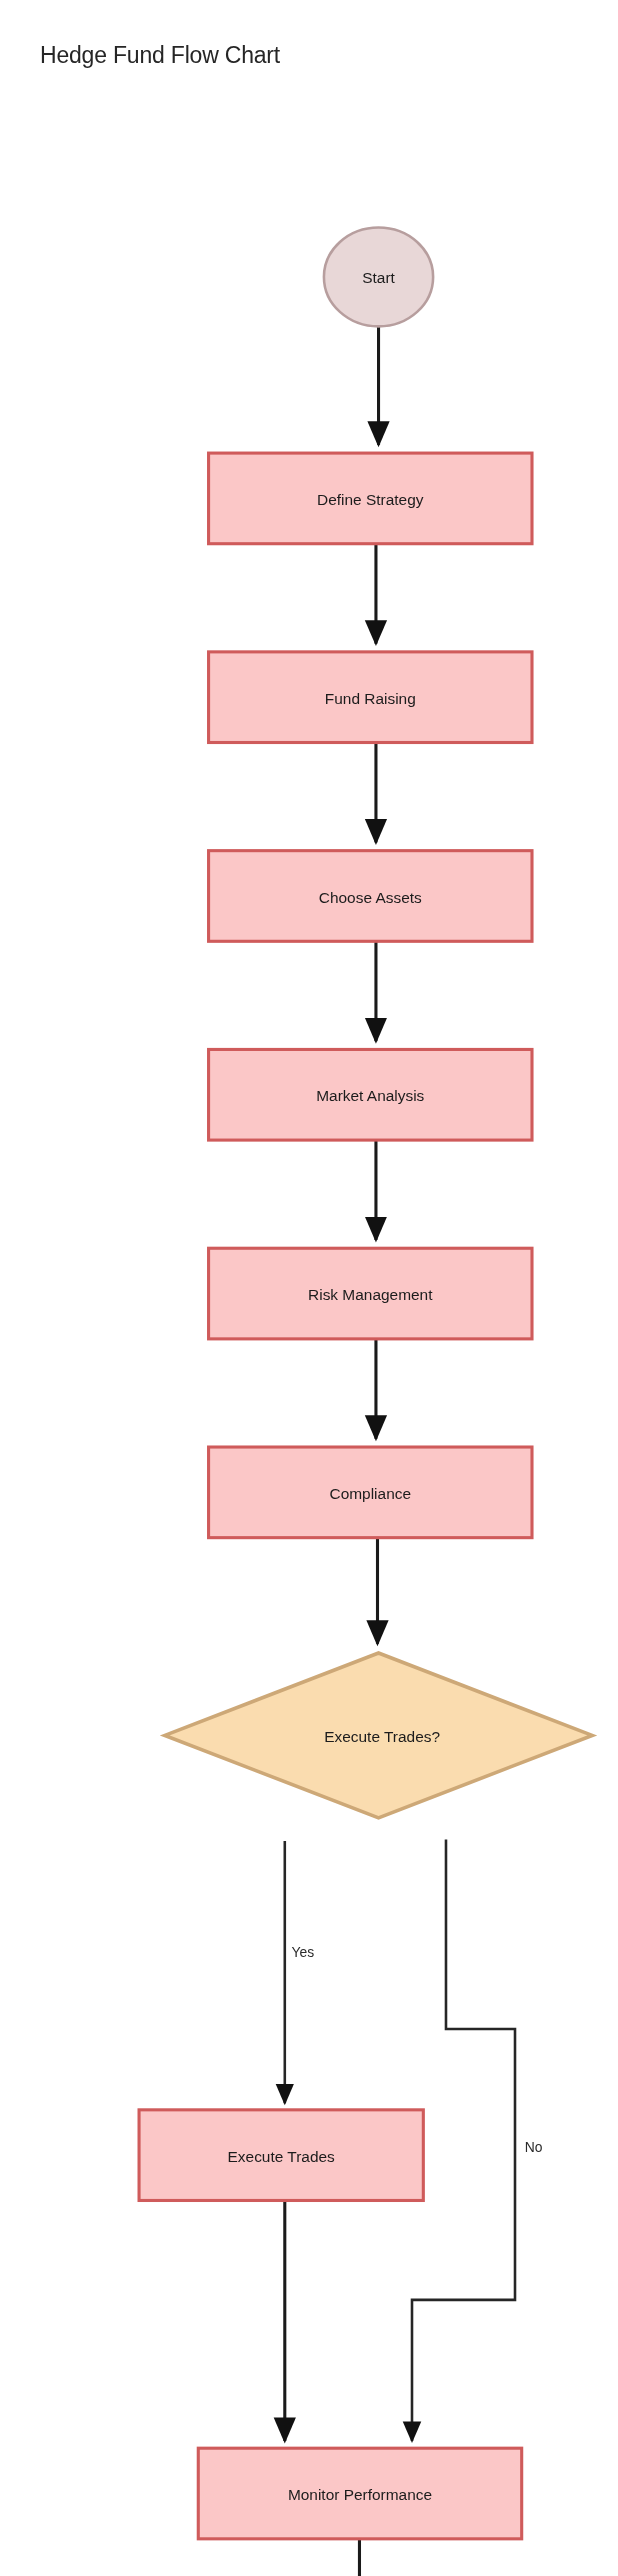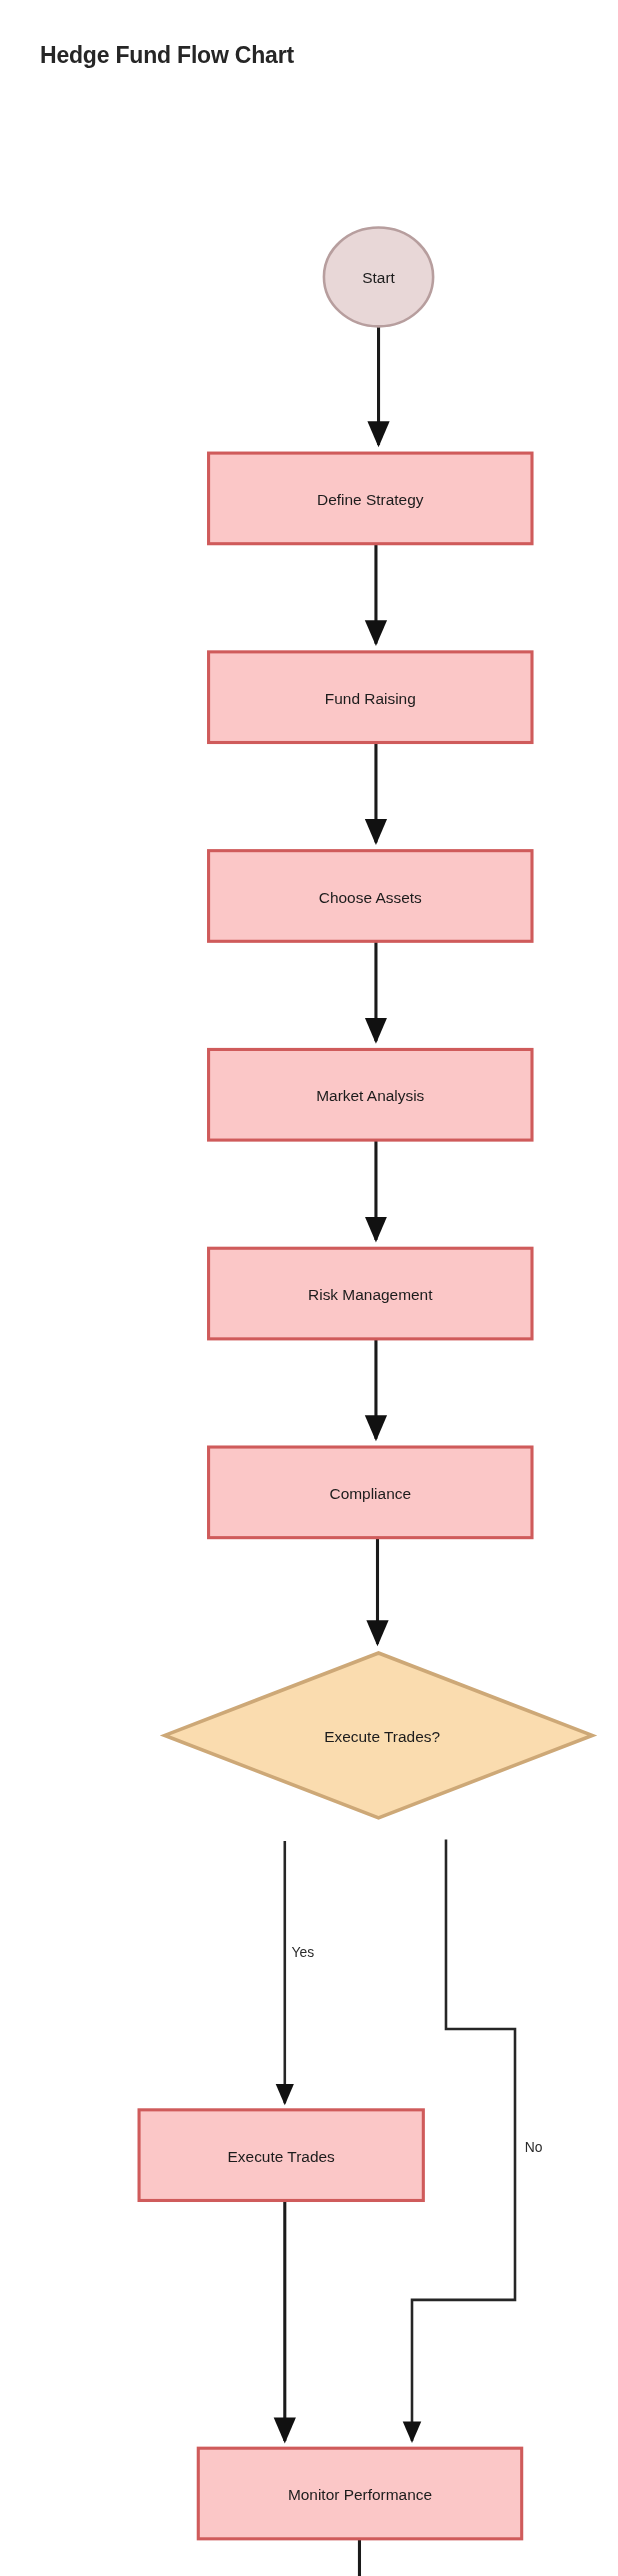--- a/index.html
+++ b/index.html
@@ -16,21 +16,21 @@
     width: 618px;
     height: 4008px;
     background: #ffffff;
     overflow: hidden;
   }
   #chart-title {
     position: absolute;
     left: 40px;
     top: 42px;
     font-size: 23px;
-    font-weight: bold;
+    font-weight: normal;
     color: #262626;
     letter-spacing: -0.2px;
     white-space: nowrap;
   }
   #flow-svg {
     position: absolute;
     left: 0;
     top: 0;
     width: 618px;
     height: 4008px;

